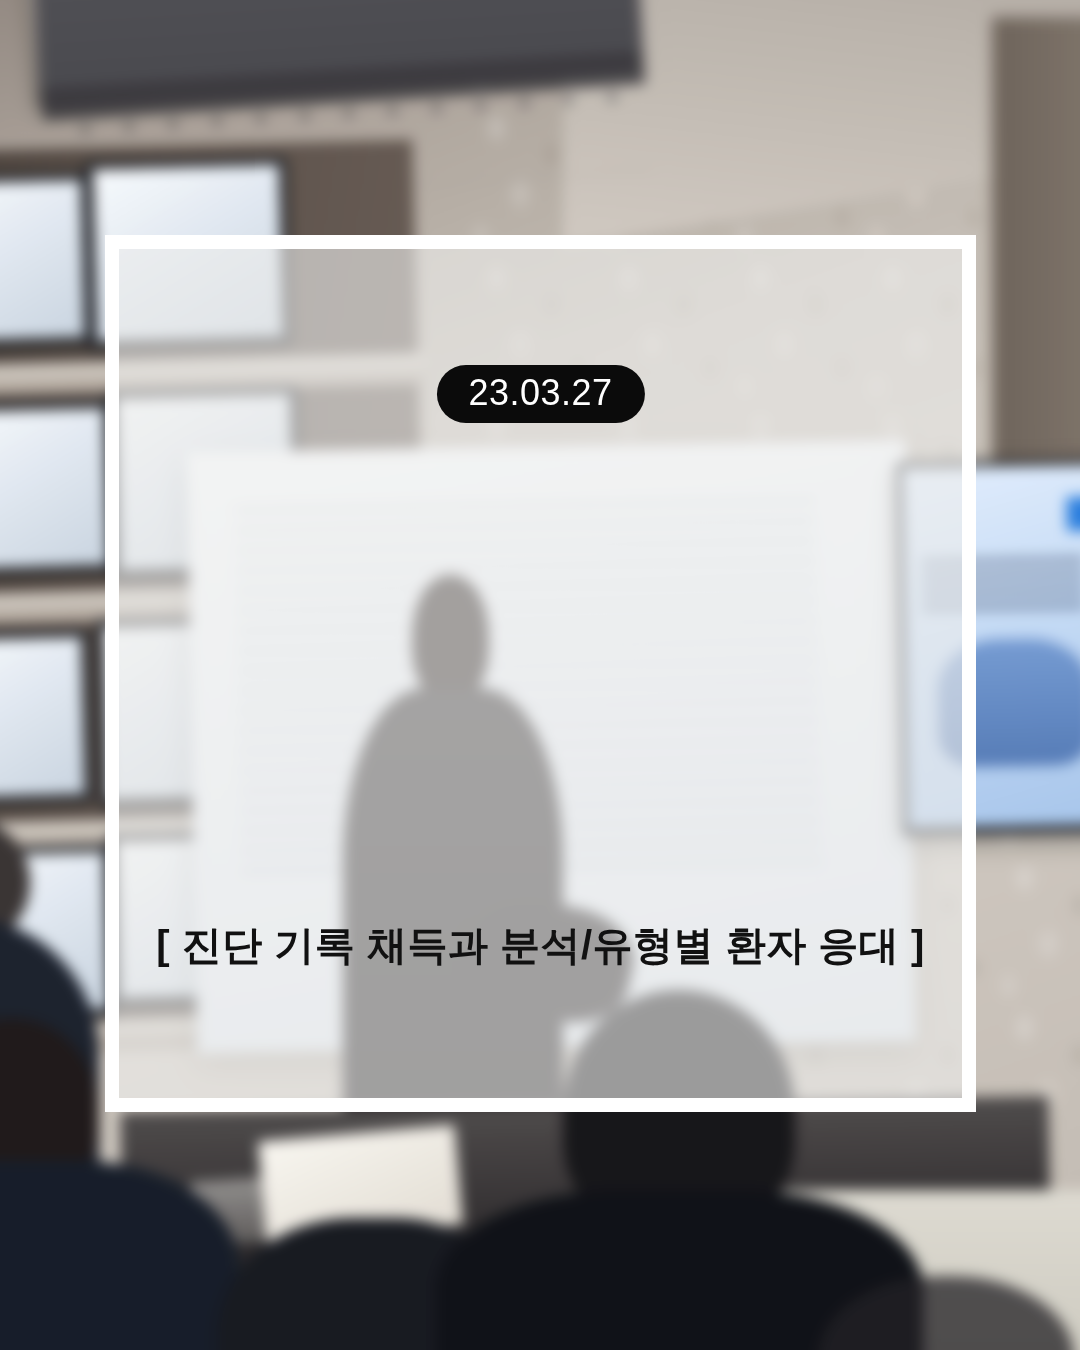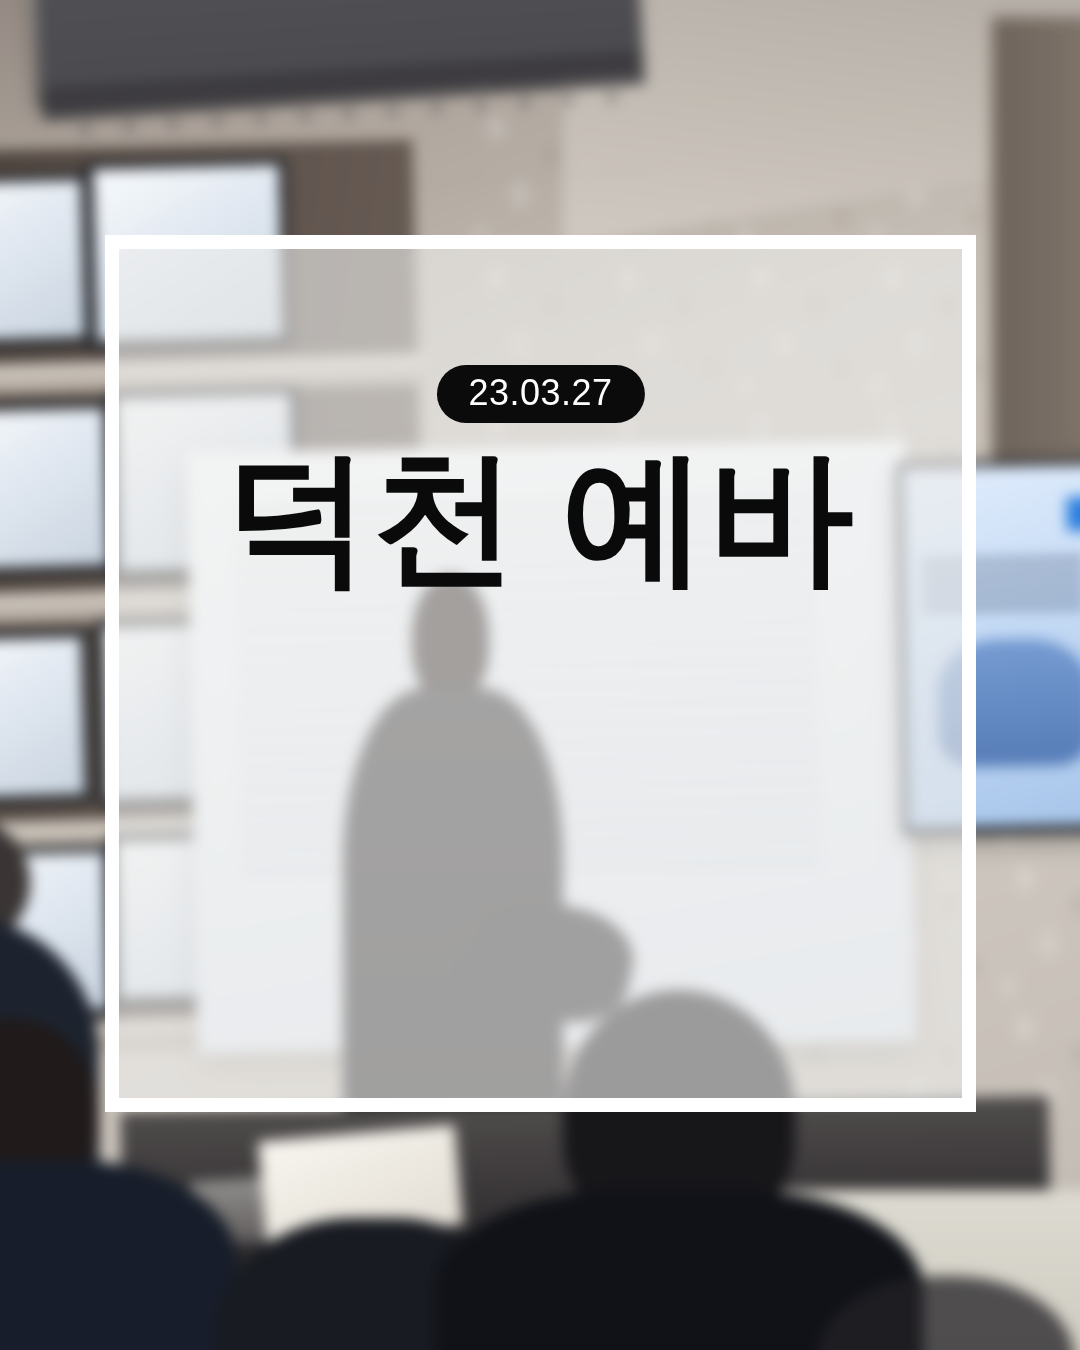--- a/index.html
+++ b/index.html
@@ -445,18 +445,18 @@
     <div class="fg-person-e"></div>
   </div>
 
   <div class="frame-wash"></div>
   <div class="frame"></div>
 
   <div class="content">
 
     <div class="date-badge">23.03.27</div>
 
-    <div class="title-line-1">덕천 예바</div>
-
-
+
+
+    <div class="subtitle">[ 진단 기록 채득과 분석/유형별 환자 응대 ]</div>
 
   </div>
 </div>
 
 </body></html>

